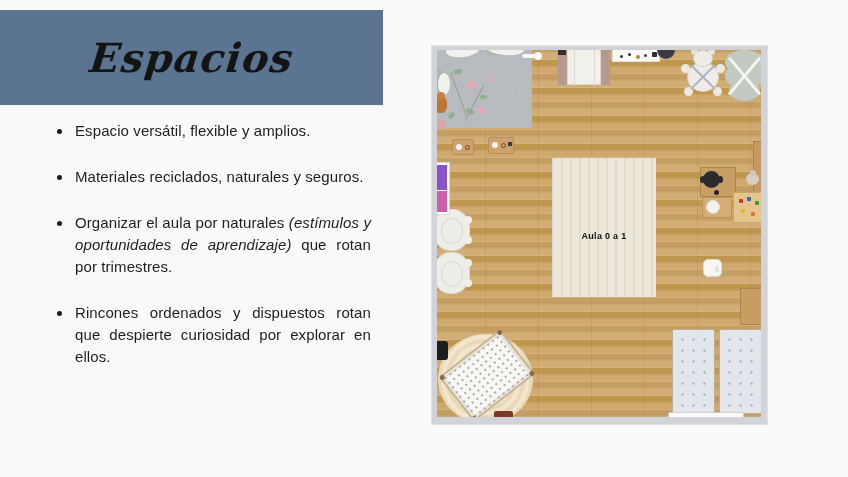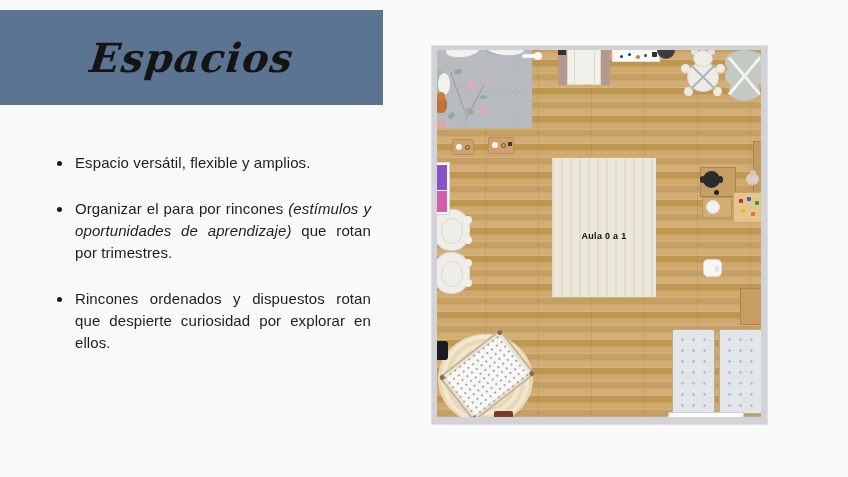--- a/index.html
+++ b/index.html
@@ -24,21 +24,21 @@
   .slide-title{
     font-family:"DejaVu Serif",serif;
     font-style:italic;font-weight:bold;
     font-size:40px;color:#141414;
     transform:skewX(-6deg);
     letter-spacing:1px;
   }
 
   
   .bullets{
-    position:absolute;left:57px;top:152px;width:314px;
+    position:absolute;left:57px;top:120px;width:314px;
     list-style:none;
   }
   .bullet-item{display:flex;margin-bottom:24px;}
   .bullet-dot{
     flex:0 0 auto;width:5px;height:5px;border-radius:50%;
     background:#1a1a1a;margin:9px 13px 0 0;
   }
   .bullet-text{
     flex:1 1 auto;
     font-size:15px;line-height:22px;color:var(--ink);
@@ -207,21 +207,25 @@
     <div class="slide-title">Espacios</div>
   </div>
 
   <ul class="bullets">
     <li class="bullet-item">
       <span class="bullet-dot"></span>
       <p class="bullet-text">Espacio versátil, flexible y amplios.</p>
     </li>
     <li class="bullet-item">
       <span class="bullet-dot"></span>
-      <p class="bullet-text"><span>Organizar el para por rincones </span><em>(estímulos y oportunidades de aprendizaje)</em><span> que rotan por trimestres.</span></p>
+      <p class="bullet-text">Materiales reciclados, naturales y seguros.</p>
+    </li>
+    <li class="bullet-item">
+      <span class="bullet-dot"></span>
+      <p class="bullet-text"><span>Organizar el aula por naturales </span><em>(estímulos y oportunidades de aprendizaje)</em><span> que rotan por trimestres.</span></p>
     </li>
     <li class="bullet-item">
       <span class="bullet-dot"></span>
       <p class="bullet-text">Rincones ordenados y dispuestos rotan que despierte curiosidad por explorar en ellos.</p>
     </li>
   </ul>
 
   <div class="plan">
 
     <div class="gray-rug">

